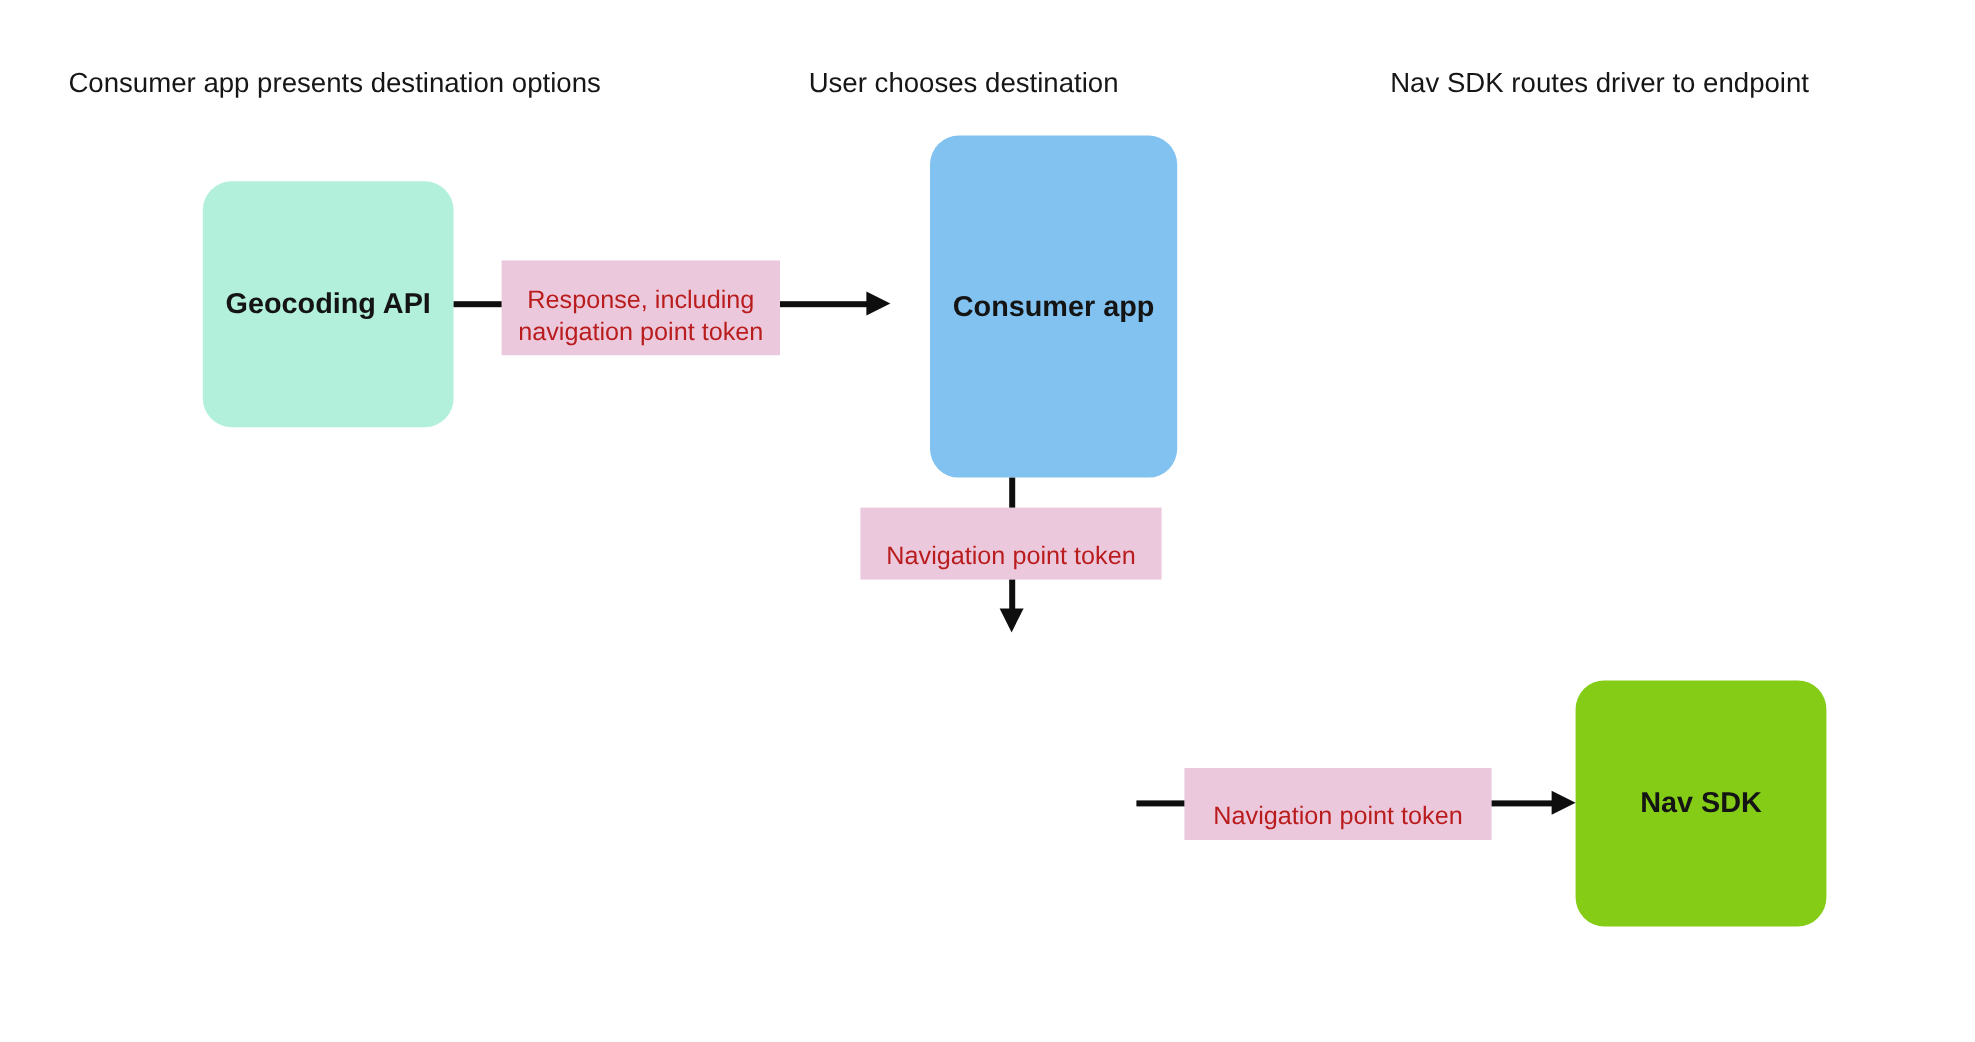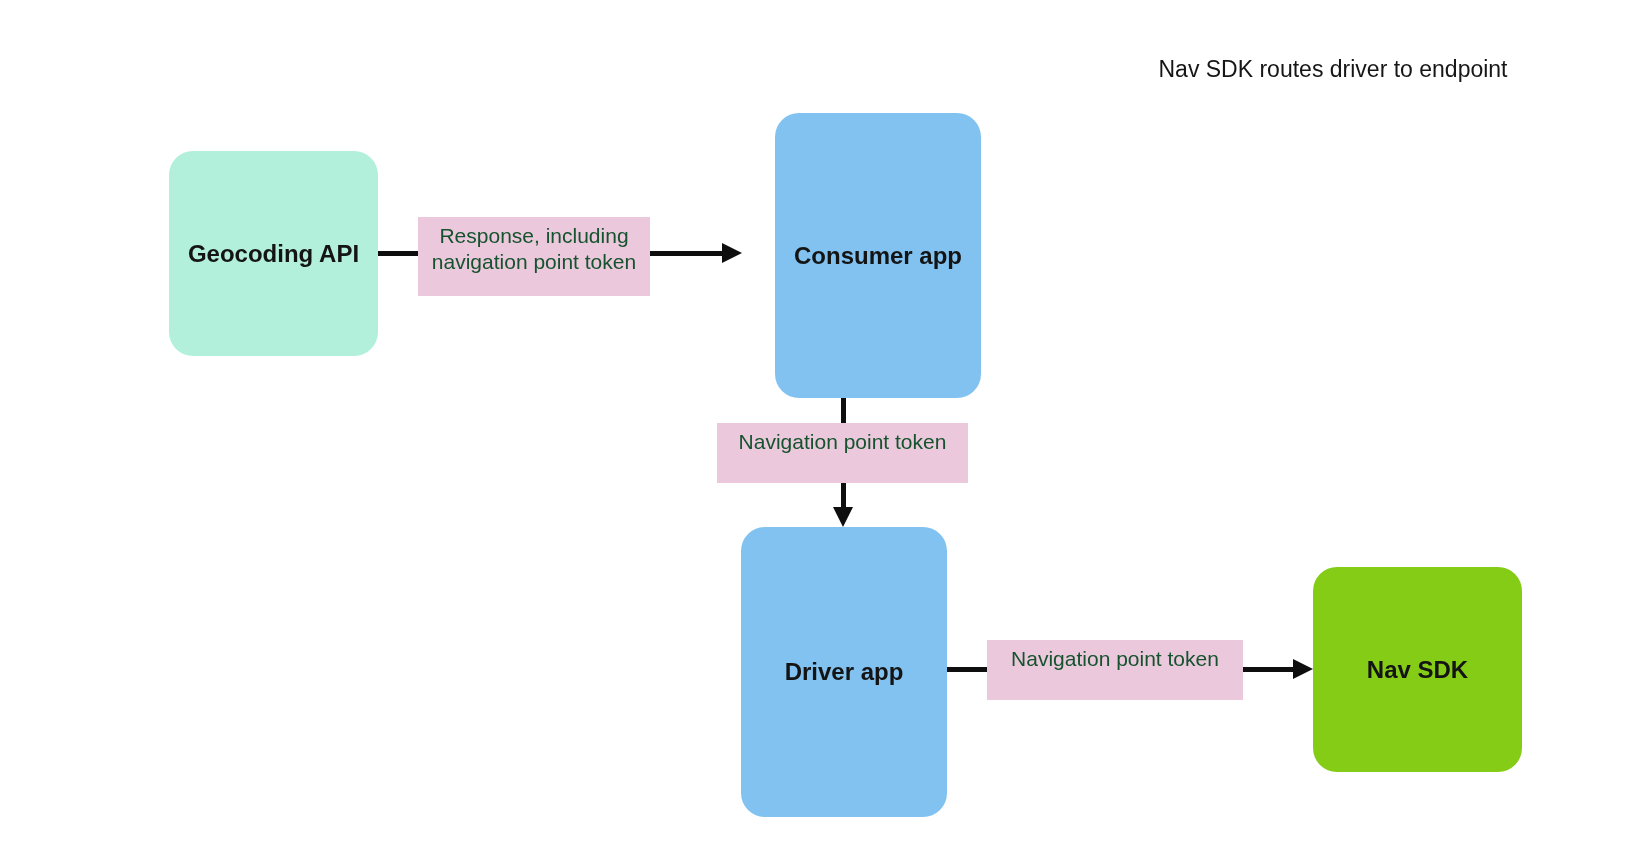--- a/index.html
+++ b/index.html
@@ -41,28 +41,28 @@
   }
   #node-geocoding { left: 169px; top: 151px; width: 209px; height: 205px; background: #b2f0dc; }
   #node-consumer  { left: 742px; top: 113px; width: 206px; height: 285px; background: #81c2f1; margin-left: 33px; }
   #node-driver    { left: 741px; top: 527px; width: 206px; height: 290px; background: #81c2f1; }
   #node-navsdk    { left: 1313px; top: 567px; width: 209px; height: 205px; background: #84cc16; }
 
   
   .edge-label {
     position: absolute;
     display: flex;
-    align-items: flex-start;
+    align-items: flex-end;
     justify-content: center;
     text-align: center;
     background: #ecc8dc;
     font-size: 21px;
     line-height: 1.25;
     font-weight: 400;
-    color: #14532d;
+    color: #b91c1c;
     padding: 6px 10px;
   }
   #edge-label-1 { left: 418px; top: 217px; width: 232px; height: 79px; }
   #edge-label-2 { left: 717px; top: 423px; width: 251px; height: 60px; }
   #edge-label-3 { left: 987px; top: 640px; width: 256px; height: 60px; }
 
   
   .line { position: absolute; background: #0e0e0e; }
   .h-line { height: 5px; }
   .v-line { width: 5px; }
@@ -87,30 +87,29 @@
   }
   #arrowhead-1 { left: 722px;  top: 243px; }
   #arrowhead-2 { left: 833px;  top: 507px; }
   #arrowhead-3 { left: 1293px; top: 659px; }
 </style>
 </head>
 <body>
 
 <div id="canvas">
 
+  <div class="stage-label" id="stage-1">Consumer app presents destination options</div>
+  <div class="stage-label" id="stage-2">User chooses destination</div>
   <div class="stage-label" id="stage-3">Nav SDK routes driver to endpoint</div>
 
   <div class="node" id="node-geocoding">
     <span>Geocoding API</span>
   </div>
   <div class="node" id="node-consumer">
     <span>Consumer app</span>
-  </div>
-  <div class="node" id="node-driver">
-    <span>Driver app</span>
   </div>
   <div class="node" id="node-navsdk">
     <span>Nav SDK</span>
   </div>
 
   <div class="edge-label" id="edge-label-1">
     <span>Response, including navigation point token</span>
   </div>
   <div class="edge-label" id="edge-label-2">
     <span>Navigation point token</span>

